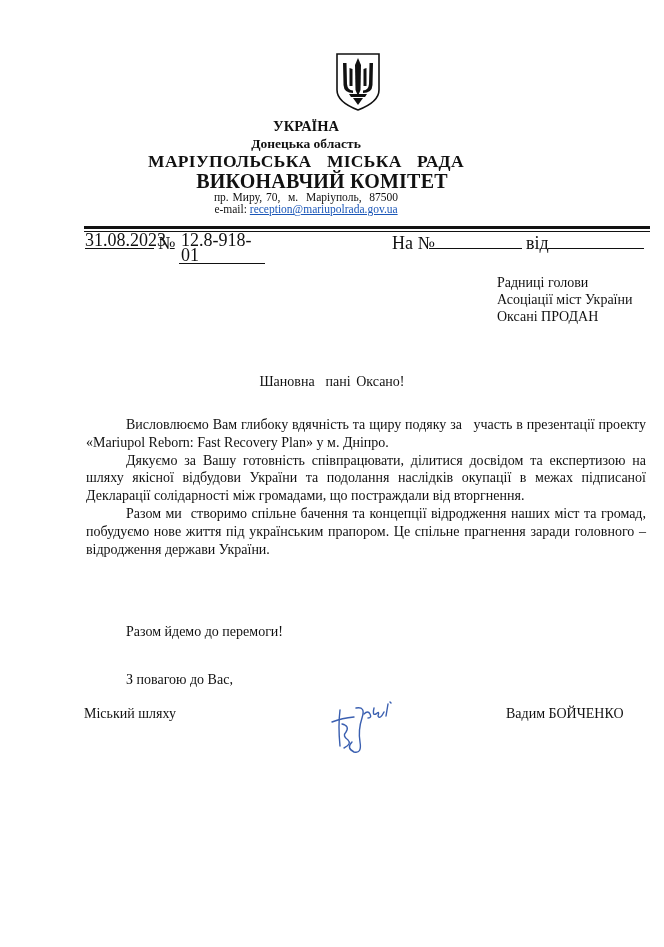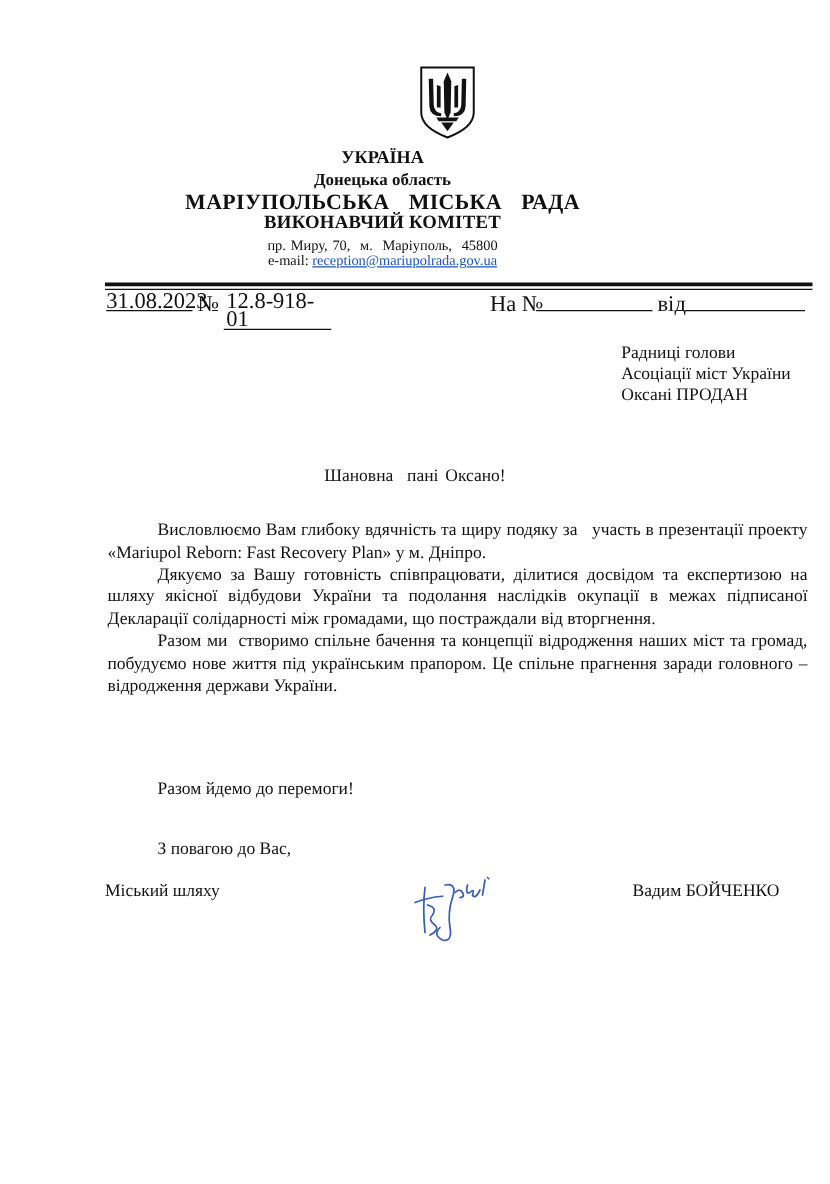--- a/index.html
+++ b/index.html
@@ -7,21 +7,21 @@
     width: 664px; height: 947px; position: relative; overflow: hidden;
     font-family: "Liberation Serif", "DejaVu Serif", serif;
     color: #111111;
   }
   .abs { position: absolute; }
   .crest { left: 334px; top: 52px; width: 48px; height: 60px; }
   .hdr { left: 0; width: 612px; text-align: center; font-weight: bold; }
   .hdr-country { top: 118px; font-size: 14.5px; }
   .hdr-region  { top: 136px; font-size: 13.5px; }
   .hdr-council { top: 151px; font-size: 17.5px; letter-spacing: 0.3px; word-spacing: 3px; }
-  .hdr-committee { top: 170px; font-size: 15px; letter-spacing: 0.2px; }
+  .hdr-committee { top: 170px; font-size: 20px; letter-spacing: 0.2px; padding-left: 16px; }
   .hdr-address { top: 191px; font-size: 11.5px; font-weight: normal; word-spacing: 1px; }
   .hdr-email   { top: 203px; font-size: 11.5px; font-weight: normal; }
   .hdr-email a { color: #1a56b8; text-decoration: underline; }
   .rule-thick { left: 84px; width: 566px; top: 226px; height: 3px; background: #111; }
   .rule-thin  { left: 84px; width: 566px; top: 230.5px; height: 1px; background: #111; }
 
   .refline { top: 233px; font-size: 18px; }
   .u { display: inline-block; border-bottom: 1px solid #111; line-height: 15px; }
   .ref-date { left: 85px; width: 69px; }
   .ref-no-sign { left: 158px; }
@@ -64,21 +64,21 @@
 
     <path d="M15 42 H33 L31 45 H17 Z"></path>
     <path d="M19 46 H29 L24 53 Z"></path>
   </g>
 </svg>
 
 <div class="abs hdr hdr-country">УКРАЇНА</div>
 <div class="abs hdr hdr-region">Донецька область</div>
 <div class="abs hdr hdr-council" style="white-space:pre;">МАРІУПОЛЬСЬКА  МІСЬКА  РАДА</div>
 <div class="abs hdr hdr-committee">ВИКОНАВЧИЙ КОМІТЕТ</div>
-<div class="abs hdr hdr-address" style="white-space:pre;">пр. Миру, 70,  м.  Маріуполь,  45800</div>
+<div class="abs hdr hdr-address" style="white-space:pre;">пр. Миру, 70,  м.  Маріуполь,  87500</div>
 <div class="abs hdr hdr-email">
   <span>e-mail: </span><a>reception@mariupolrada.gov.ua</a>
 </div>
 
 <div class="abs rule-thick"></div>
 <div class="abs rule-thin"></div>
 
 <span class="abs refline u ref-date">31.08.2023</span>
 <span class="abs refline ref-no-sign">№</span>
 <span class="abs refline u ref-number" style="padding-left:2px;">12.8-918-01</span>

